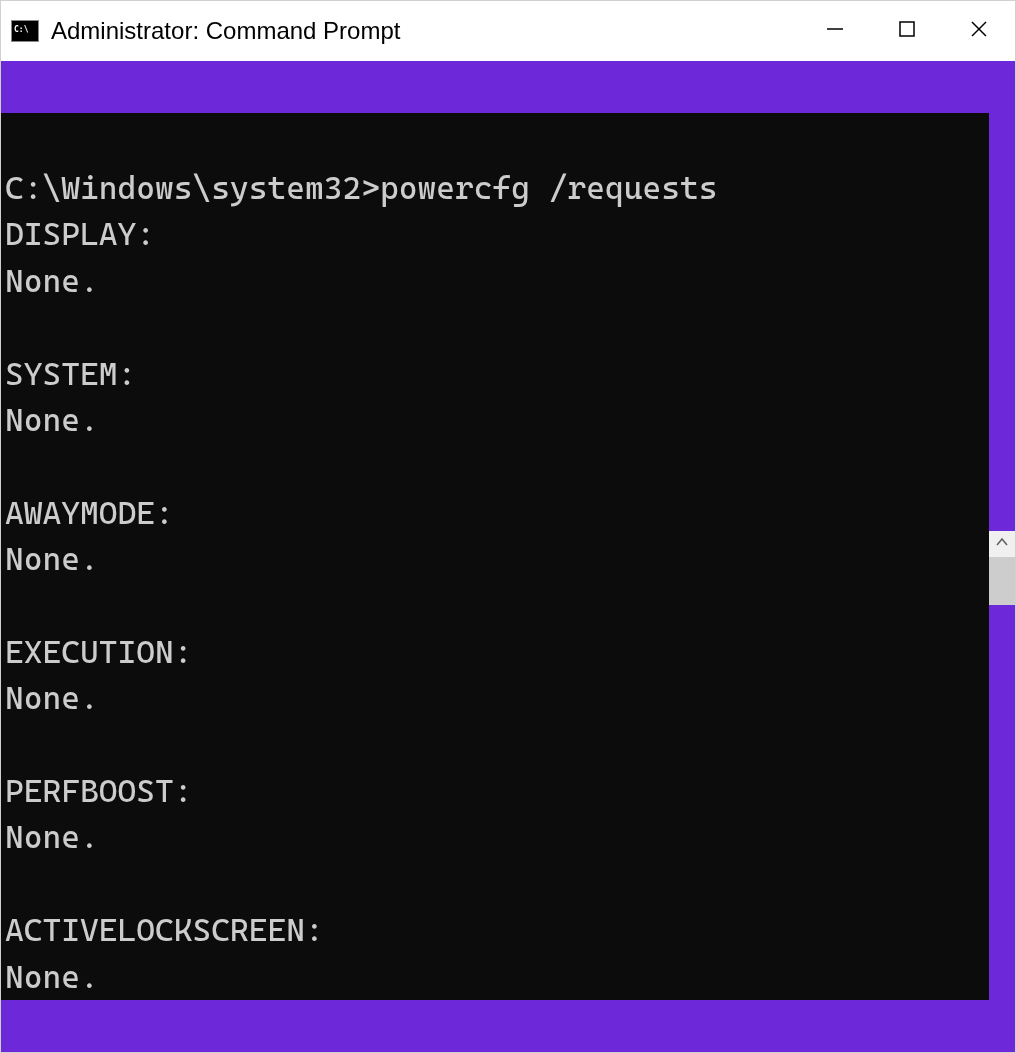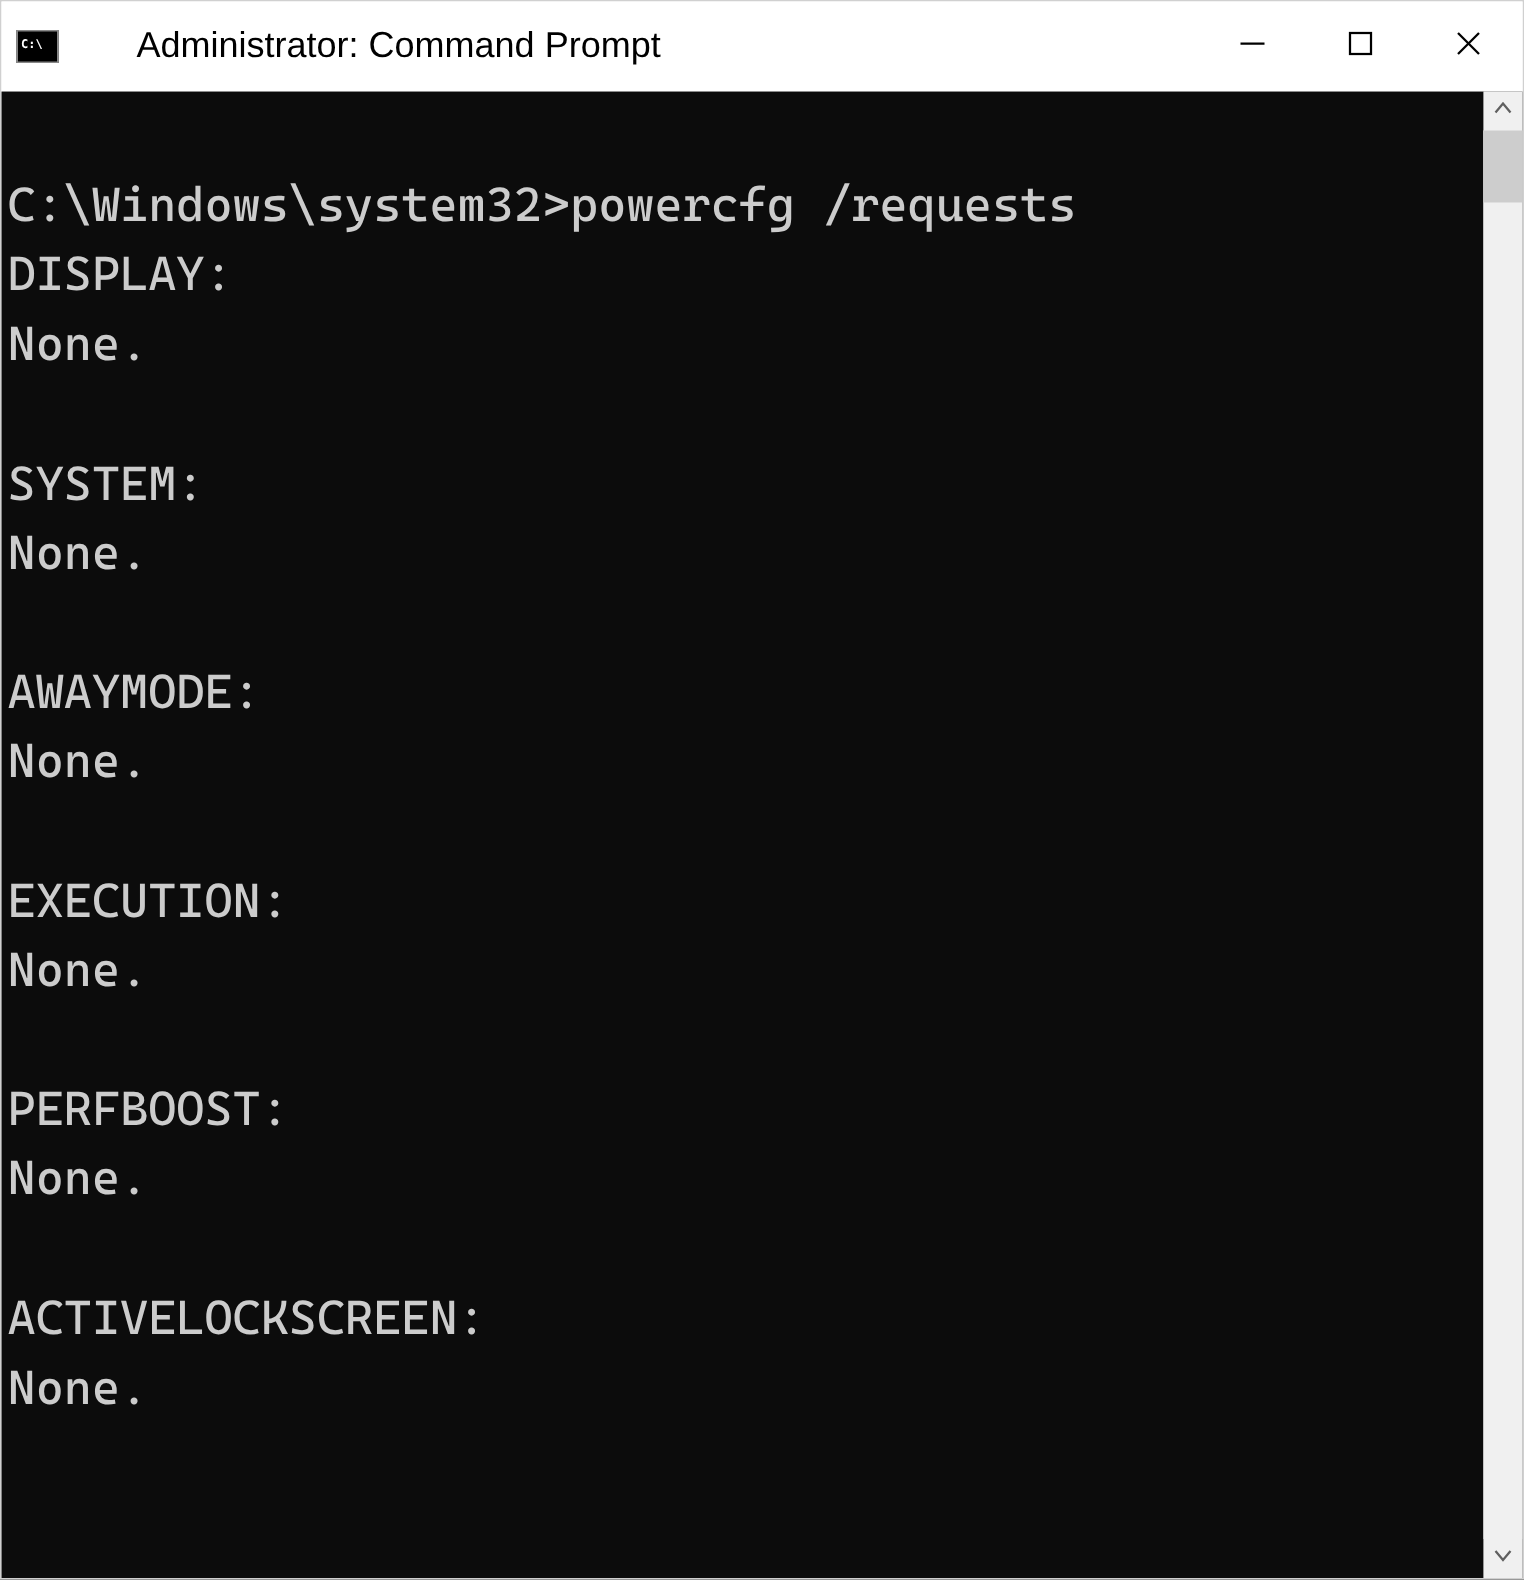--- a/index.html
+++ b/index.html
@@ -52,21 +52,20 @@
       font-weight: bold;
       position: absolute;
       left: 2px;
       top: 4px;
     }
 
     .titlebar-title {
       font-size: 24px;
       color: #000000;
       flex: 1;
-      margin-left: 40px;
     }
 
     .window-controls {
       display: flex;
       height: 100%;
     }
 
     .window-control {
       width: 72px;
       height: 100%;
@@ -77,22 +76,23 @@
     }
 
     .window-control svg {
       width: 20px;
       height: 20px;
     }
 
     .client-area {
       flex: 1;
       display: flex;
-      background: #737373;
+      background: #6d28d9;
       overflow: hidden;
+      align-items: center;
     }
 
     .terminal {
       flex: 1;
       background: #0c0c0c;
       color: #cccccc;
       font-family: Consolas, "Cascadia Mono", monospace;
       font-size: 32px;
       line-height: 1.45;
       padding: 52px 0 0 4px;

